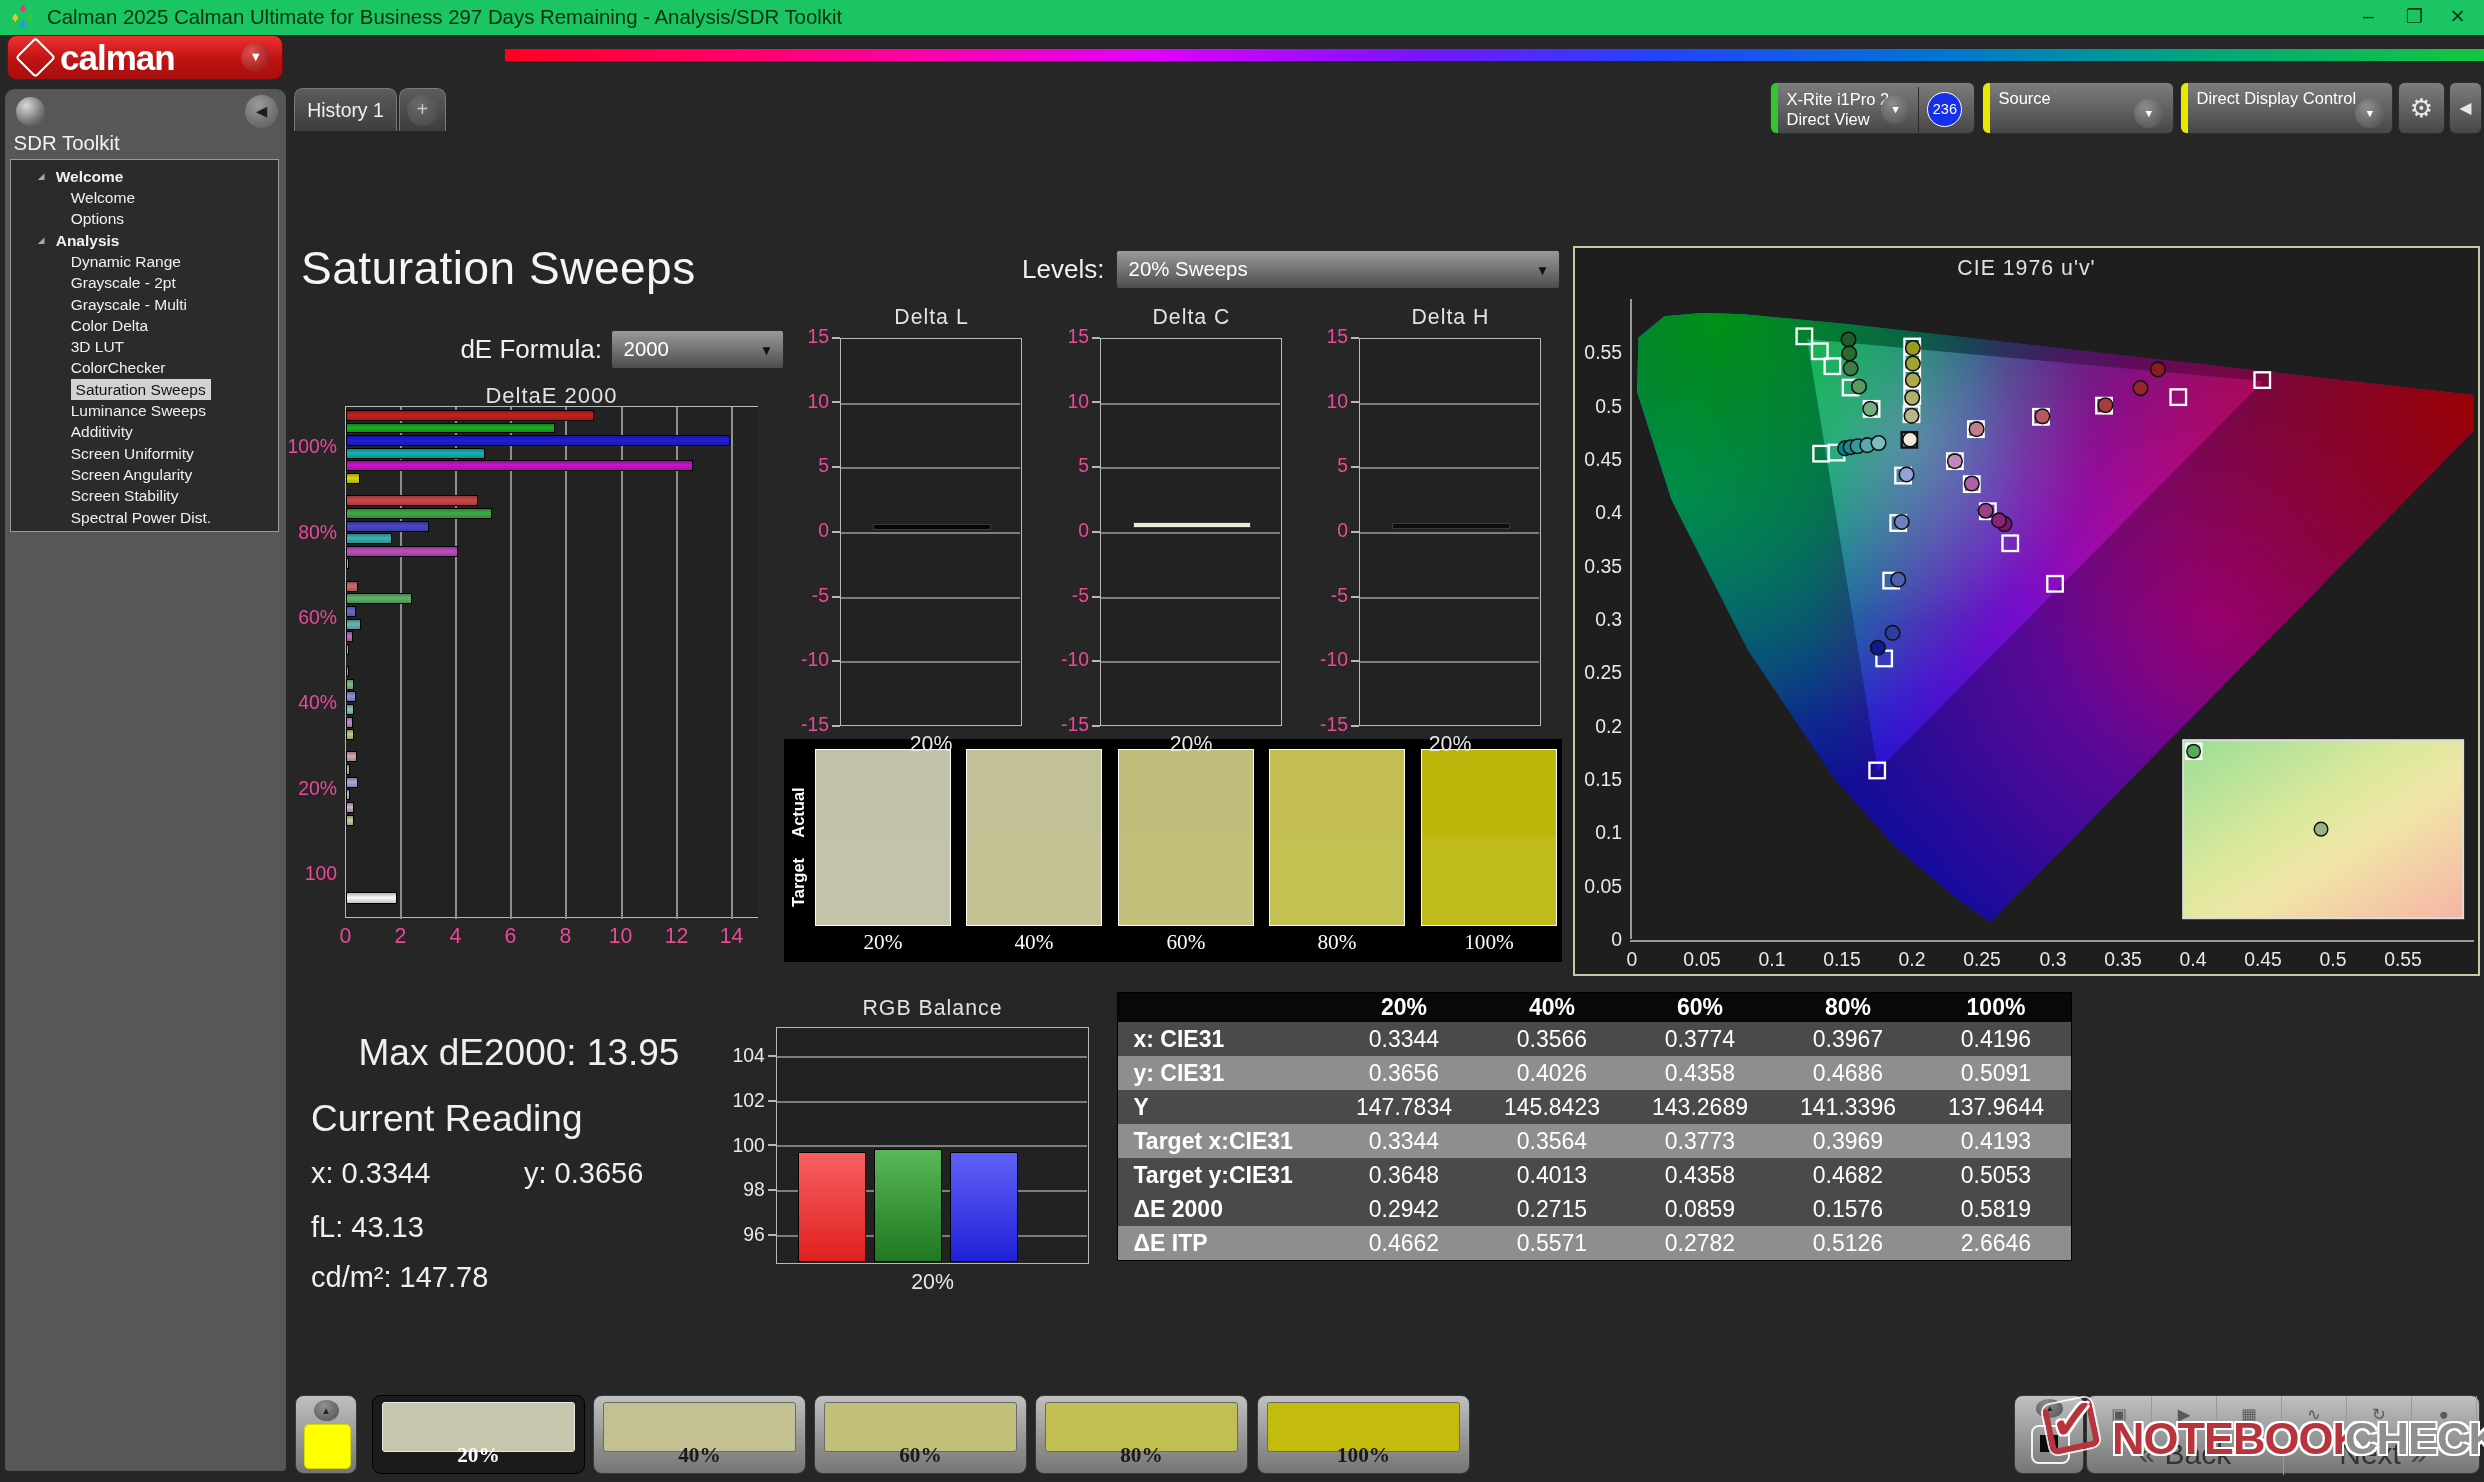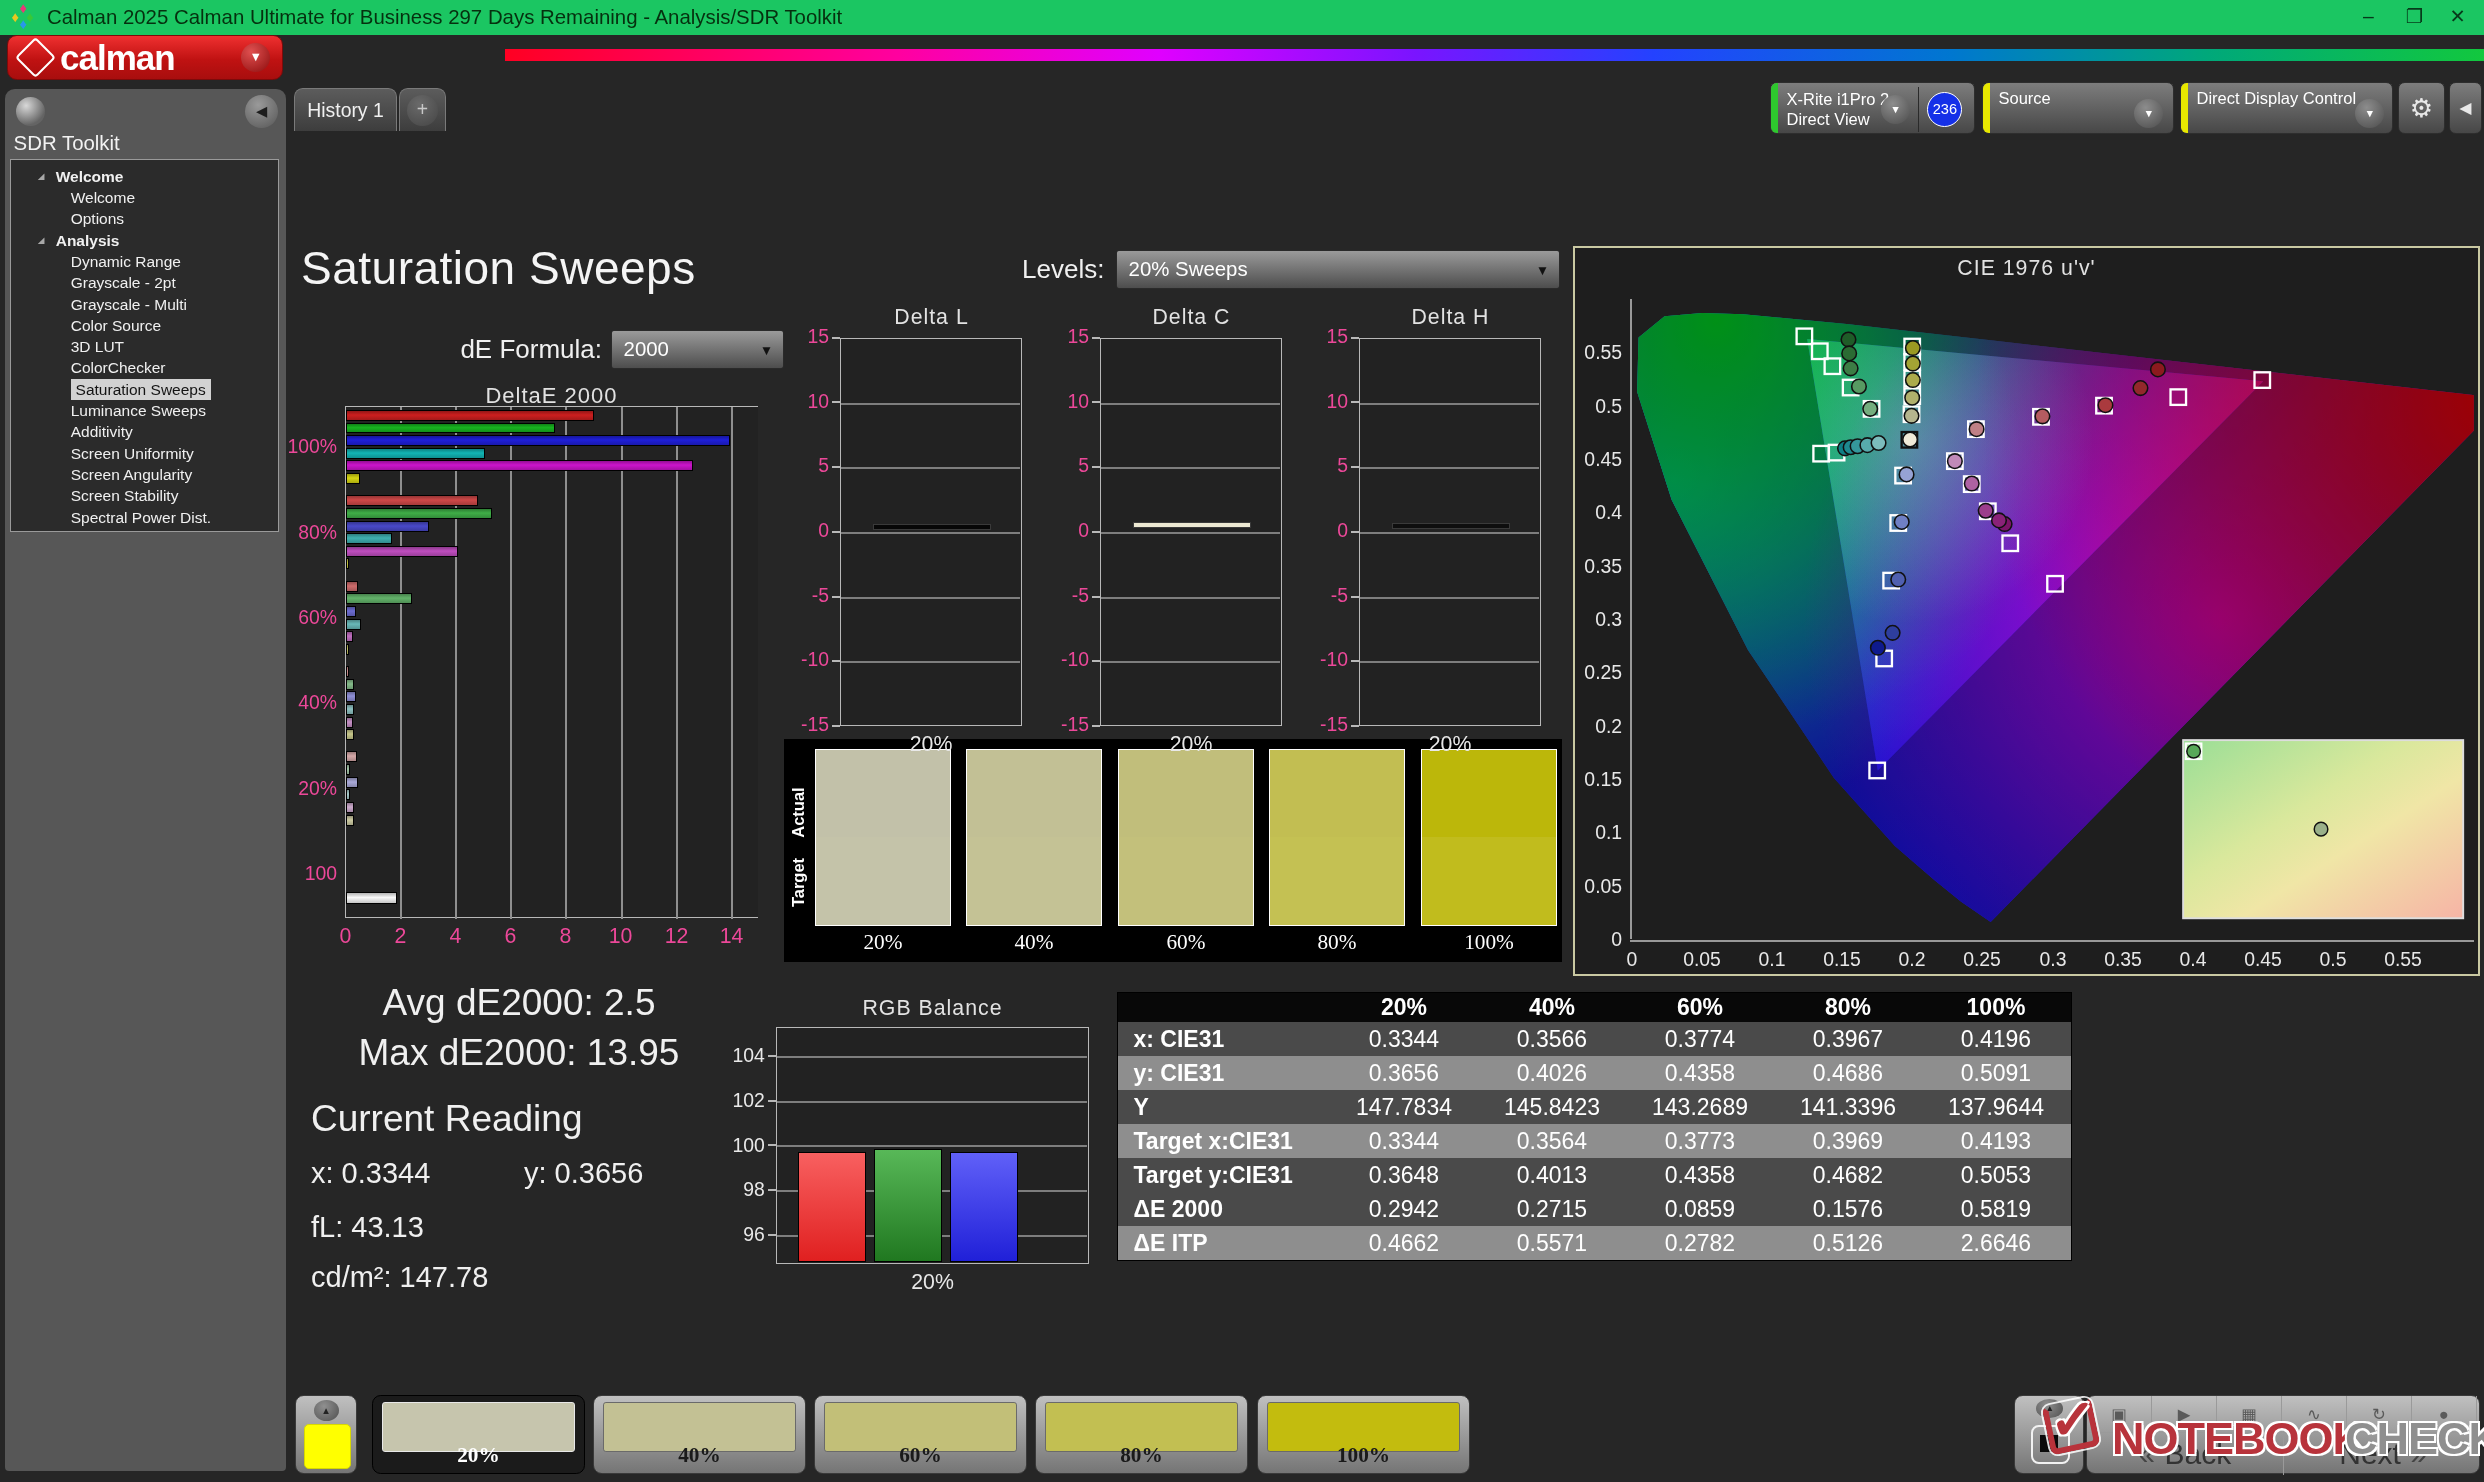--- a/index.html
+++ b/index.html
@@ -153,21 +153,21 @@
       <div class="tree-row">
         <span class="tree-item">Dynamic Range</span>
       </div>
       <div class="tree-row">
         <span class="tree-item">Grayscale - 2pt</span>
       </div>
       <div class="tree-row">
         <span class="tree-item">Grayscale - Multi</span>
       </div>
       <div class="tree-row">
-        <span class="tree-item">Color Source</span>
+        <span class="tree-item">Color Delta</span>
       </div>
       <div class="tree-row">
         <span class="tree-item">3D LUT</span>
       </div>
       <div class="tree-row">
         <span class="tree-item">ColorChecker</span>
       </div>
       <div class="tree-row">
         <span class="tree-item tree-sel">Saturation Sweeps</span>
       </div>
@@ -447,21 +447,20 @@
       <div style="position: absolute; left: 308px; top: 700px; width: 58px; text-align: center; font-size: 19.4px; color: rgb(232, 232, 232);">0.2</div>
       <div style="position: absolute; left: 378px; top: 700px; width: 58px; text-align: center; font-size: 19.4px; color: rgb(232, 232, 232);">0.25</div>
       <div style="position: absolute; left: 449px; top: 700px; width: 58px; text-align: center; font-size: 19.4px; color: rgb(232, 232, 232);">0.3</div>
       <div style="position: absolute; left: 519px; top: 700px; width: 58px; text-align: center; font-size: 19.4px; color: rgb(232, 232, 232);">0.35</div>
       <div style="position: absolute; left: 589px; top: 700px; width: 58px; text-align: center; font-size: 19.4px; color: rgb(232, 232, 232);">0.4</div>
       <div style="position: absolute; left: 659px; top: 700px; width: 58px; text-align: center; font-size: 19.4px; color: rgb(232, 232, 232);">0.45</div>
       <div style="position: absolute; left: 729px; top: 700px; width: 58px; text-align: center; font-size: 19.4px; color: rgb(232, 232, 232);">0.5</div>
       <div style="position: absolute; left: 799px; top: 700px; width: 58px; text-align: center; font-size: 19.4px; color: rgb(232, 232, 232);">0.55</div>
     </div>
 
-  <div class="abs big-read" style="left:320px;top:982px;width:398px;text-align:center;">Avg dE2000: 2.5</div>
   <div class="abs big-read" style="left:320px;top:1032px;width:398px;text-align:center;">Max dE2000: 13.95</div>
   <div class="abs big-read" style="left:311px;top:1098px;">Current Reading</div>
   <div class="abs mid-read" style="left:311px;top:1157px;">x: 0.3344</div>
   <div class="abs mid-read" style="left:524px;top:1157px;text-align:center;">y: 0.3656</div>
   <div class="abs mid-read" style="left:311px;top:1211px;">fL: 43.13</div>
   <div class="abs mid-read" style="left:311px;top:1261px;">cd/m²: 147.78</div>
 
   <div class="abs" id="rgb-chart" style="left: 708px; top: 996px; width: 401px; height: 314px;">
       <div class="chart-title" style="position: absolute; left: 68px; top: 0px; width: 313px; font-size: 21.3px;">RGB Balance</div>
       <div class="plot" style="position: absolute; left: 68px; top: 31px; width: 313px; height: 237px;">

